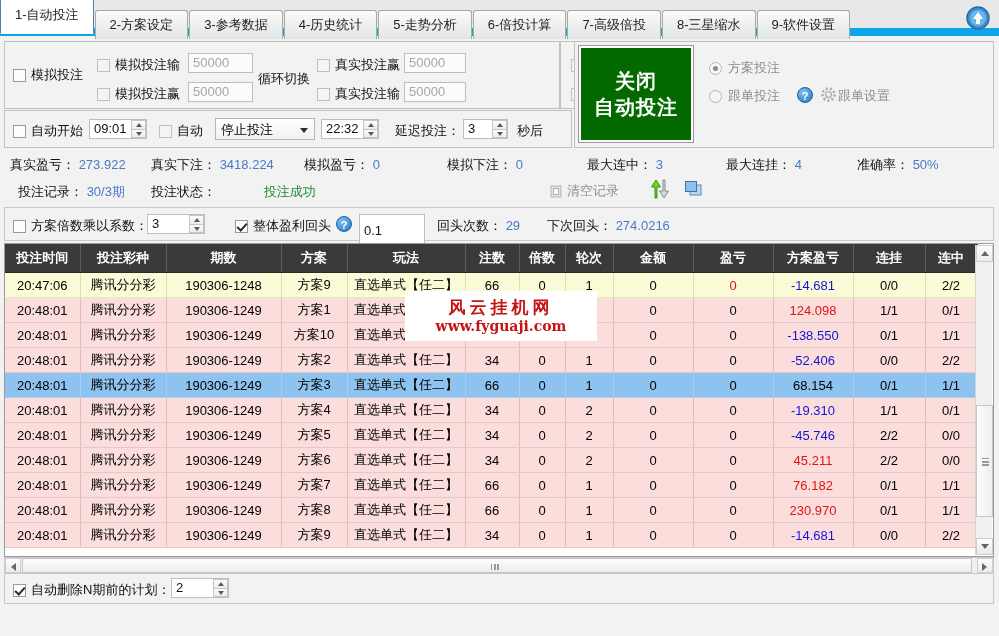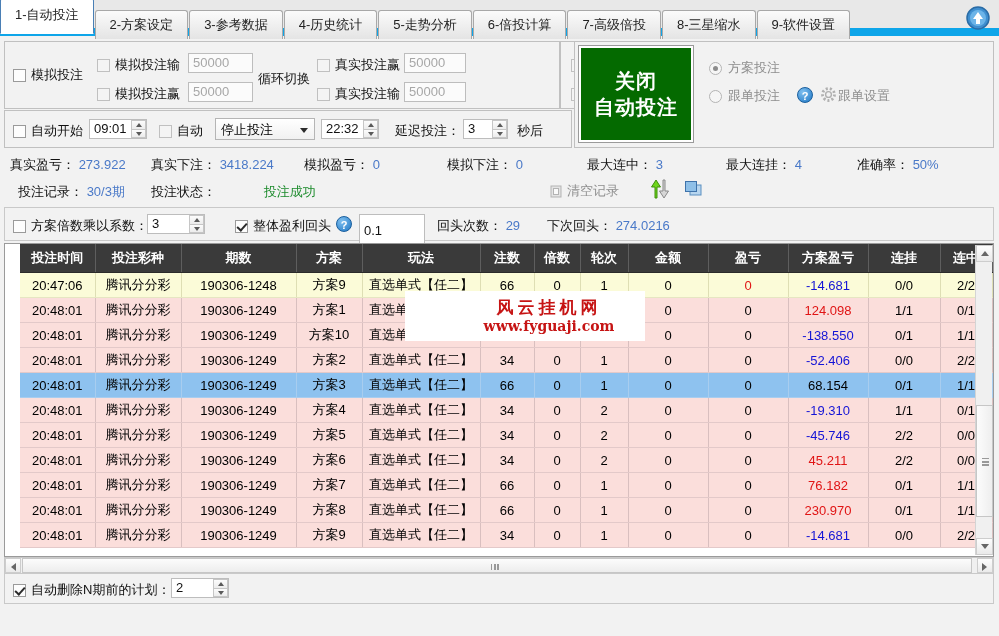--- a/index.html
+++ b/index.html
@@ -84,21 +84,21 @@
   .lab{font-size:13px;color:#111;}
   .val{font-size:13px;color:#4a79c8;}
   .val.green{color:#1c8b2c;margin-left:44px;}
 
   
   .coeff{position:absolute;left:4px;top:207px;width:990px;height:34px;
     background:#f2f2f2;border:1px solid #c9c9c9;box-sizing:border-box;}
 
   
   .grid{position:absolute;left:4px;top:243px;width:990px;height:314px;
-    border:1px solid #9a9a9a;background:#fff;box-sizing:border-box;overflow:hidden;padding-left:15px;}
+    border:1px solid #9a9a9a;background:#fff;box-sizing:border-box;overflow:hidden;}
   table.tb{border-collapse:collapse;table-layout:fixed;width:972px;}
   table.tb th{background:#3a3a3a;color:#fff;font-size:13px;font-weight:bold;
     height:28px;border-right:1px solid #5e5e5e;border-bottom:1px solid #2a2a2a;
     text-align:center;padding:0;}
   table.tb td{height:24px;font-size:13px;text-align:center;padding:0 2px;
     border-right:1px solid #d9bfbf;border-bottom:1px solid #e3c9c9;
     white-space:nowrap;overflow:hidden;}
   tr.r-yellow td{background:#fbfbd8;border-right-color:#dedeb4;border-bottom-color:#e6e6c2;}
   tr.r-pink td{background:#fbdedb;}
   tr.r-sel td{background:#8ec2ef;border-right-color:#a8cdef;border-bottom-color:#a8cdef;color:#000;}
@@ -131,21 +131,21 @@
   .hthumb{position:absolute;left:17px;top:0;width:950px;height:15px;
     background:linear-gradient(#fcfcfc,#ededed);border:1px solid #c6c6c6;box-sizing:border-box;}
   .hthumb:after{content:"";position:absolute;left:468px;top:5px;width:1px;height:6px;
     border-left:1px solid #999;box-shadow:3px 0 0 0 #999,6px 0 0 0 #999;}
 
   .bottombar{position:absolute;left:4px;top:574px;width:990px;height:30px;
     background:#f2f2f2;border:1px solid #c9c9c9;border-top:none;box-sizing:border-box;}
 
   .wm{position:absolute;left:405px;top:291px;width:192px;height:50px;
     background:#ffffff;display:flex;flex-direction:column;align-items:center;
-    justify-content:center;z-index:40;padding-left:48px;}
+    justify-content:center;z-index:40;}
   .wm1{color:#c61414;font-size:17px;font-weight:bold;letter-spacing:4px;
     font-family:"DejaVu Serif",serif;line-height:20px;}
   .wm2{color:#c61414;font-size:14px;font-weight:bold;
     font-family:"DejaVu Serif",serif;line-height:18px;}
 
   .row-abs{position:absolute;display:flex;align-items:center;}
 </style>
 </head>
 <body>
 

